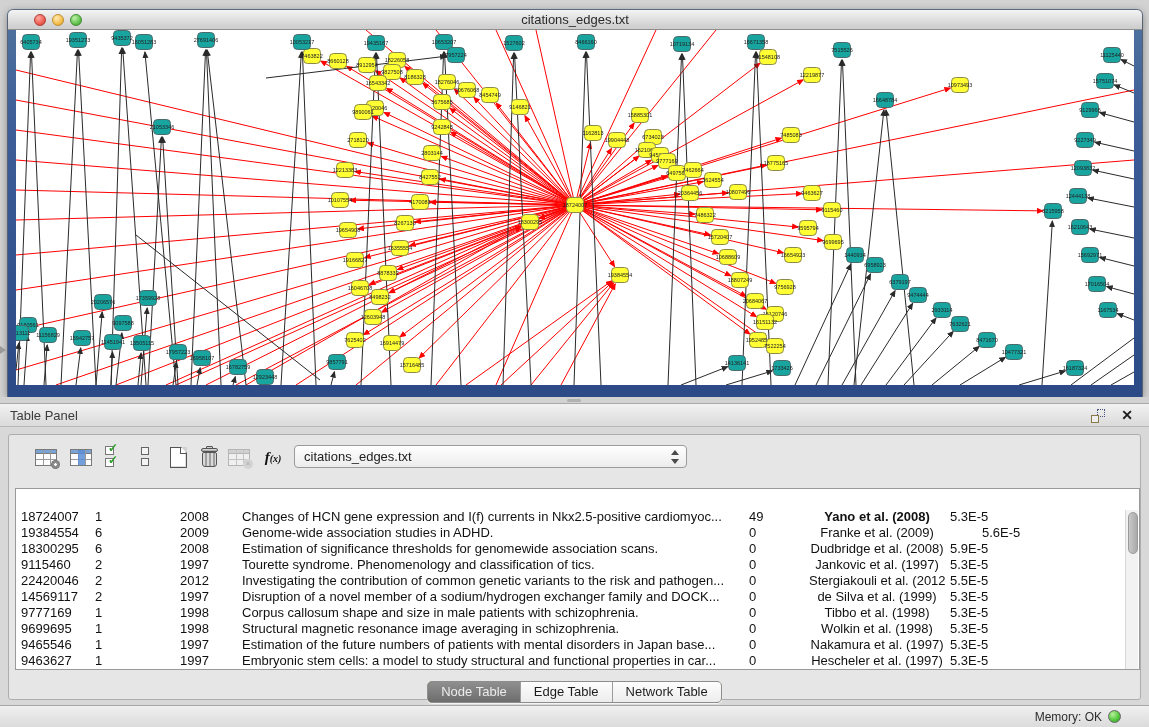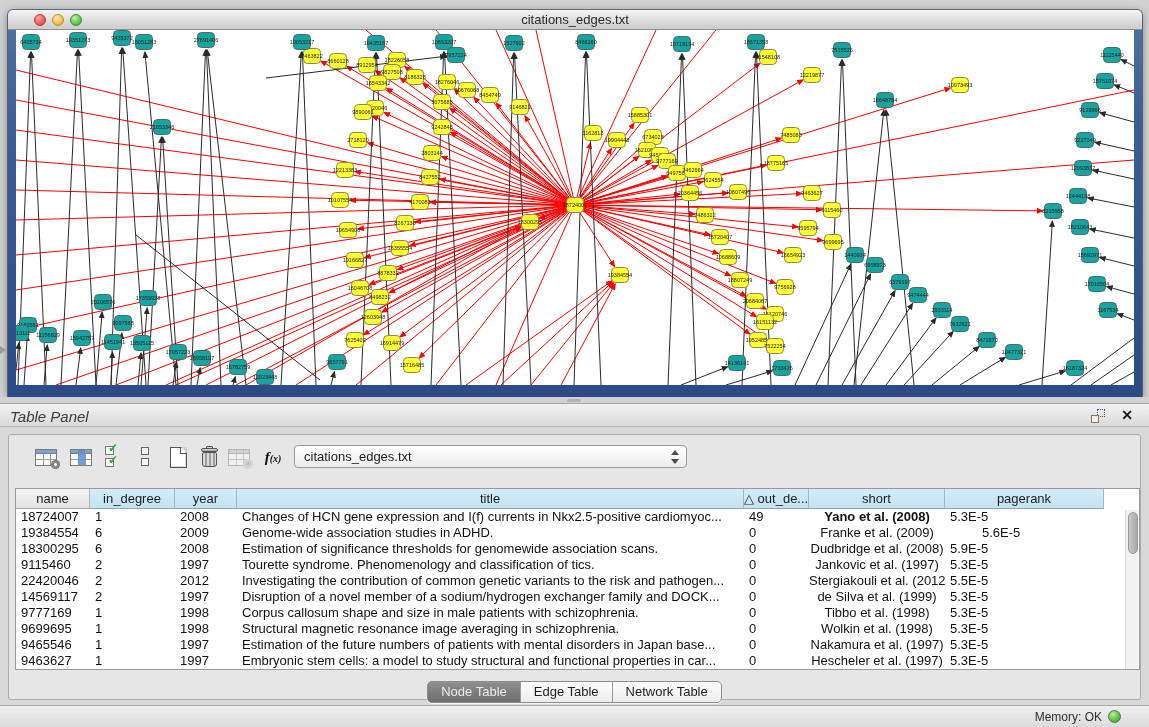--- a/index.html
+++ b/index.html
@@ -28,21 +28,21 @@
 
   
   #divider { position:absolute; left:0; top:397px; width:1149px; height:6px; background:#d2d2d2; }
   #divider .grip { position:absolute; left:567px; top:2px; width:14px; height:3px;
     background:#b2b2b2; border-radius:2px; }
 
   
   #panel-header { position:absolute; left:0; top:403px; width:1149px; height:24px;
     background:linear-gradient(180deg,#f2f2f2,#dadada); border-top:1px solid #a8a8a8;
     border-bottom:1px solid #b8b8b8; }
-  #panel-title { position:absolute; left:10px; top:4px; font-size:15px; color:#3c3c3c;font-style:italic; }
+  #panel-title { position:absolute; left:10px; top:4px; font-size:13px; color:#3c3c3c; }
   #float-icon { position:absolute; right:44px; top:5px; width:14px; height:14px; cursor:pointer; }
   #float-icon .sq-back { position:absolute; right:0; top:0; width:8px; height:8px; border:1.5px dotted #46567c; }
   #float-icon .sq-front{ position:absolute; left:0; bottom:0; width:8px; height:8px; border:1.5px solid #8a7a45; background:#efefef; }
   #close-icon { position:absolute; right:16px; top:3px; font-size:14px; font-weight:bold; color:#1c1c1c; cursor:pointer; }
 
   #panel-body { position:absolute; left:0; top:427px; width:1149px; height:278px; background:#d8d8d8; }
   #inner-panel { position:absolute; left:8px; top:7px; width:1133px; height:266px;
     background:#e6e6e6; border:1px solid #adadad; border-radius:3px; }
 
   
@@ -871,29 +871,20 @@
       <div id="combo">
         <span>citations_edges.txt</span>
         <span class="arrows">
             <span class="up"></span>
             <span class="dn"></span>
           </span>
       </div>
     </div>
 
     <div id="dtable">
-      <div id="thead">
-          <div class="hcell gray" style="width: 74px;">name</div>
-          <div class="hcell" style="width: 85px;">in_degree</div>
-          <div class="hcell" style="width: 62px;">year</div>
-          <div class="hcell" style="width: 507px;">title</div>
-          <div class="hcell" style="width: 65px;">△ out_de...</div>
-          <div class="hcell" style="width: 136px;">short</div>
-          <div class="hcell" style="width: 159px;">pagerank</div>
-        </div>
       <div id="tbody">
           <div class="trow">
             <div class="tcell" style="width: 74px;">18724007</div>
             <div class="tcell" style="width: 85px;">1</div>
             <div class="tcell" style="width: 62px;">2008</div>
             <div class="tcell" style="width: 507px;">Changes of HCN gene expression and I(f) currents in Nkx2.5-positive cardiomyoc...</div>
             <div class="tcell" style="width: 65px;">49</div>
             <div class="tcell center" style="width: 136px; font-weight: bold;">Yano et al. (2008)</div>
             <div class="tcell" style="width: 159px;">5.3E-5</div>
           </div>

